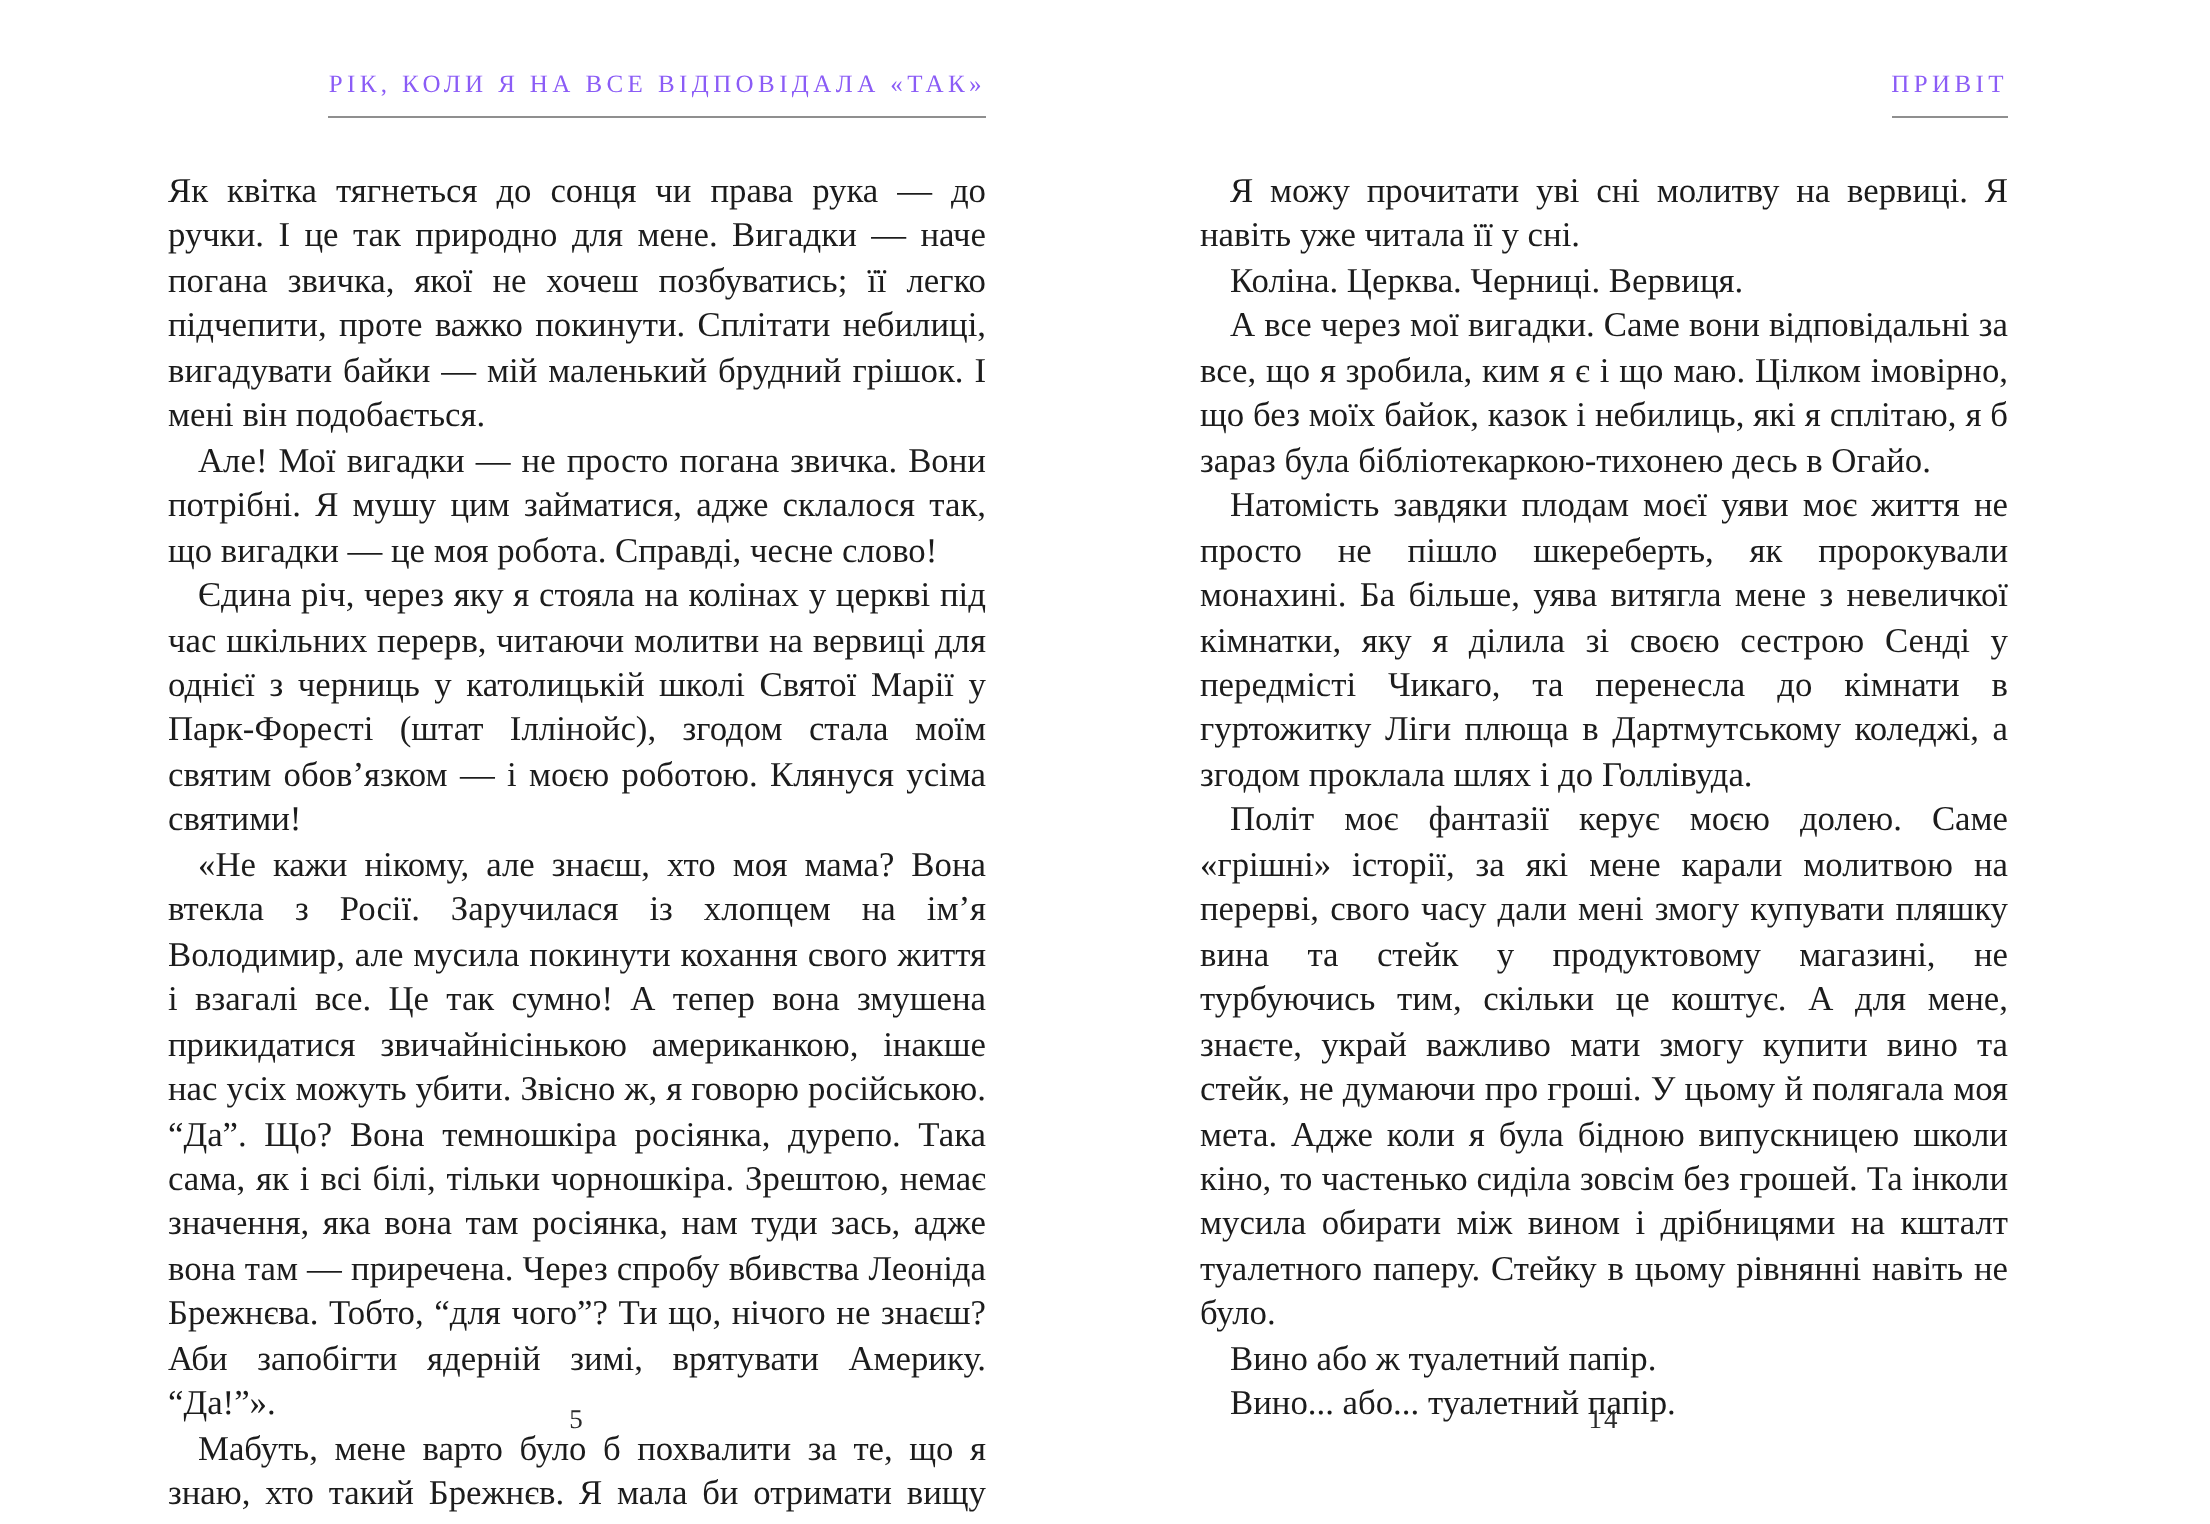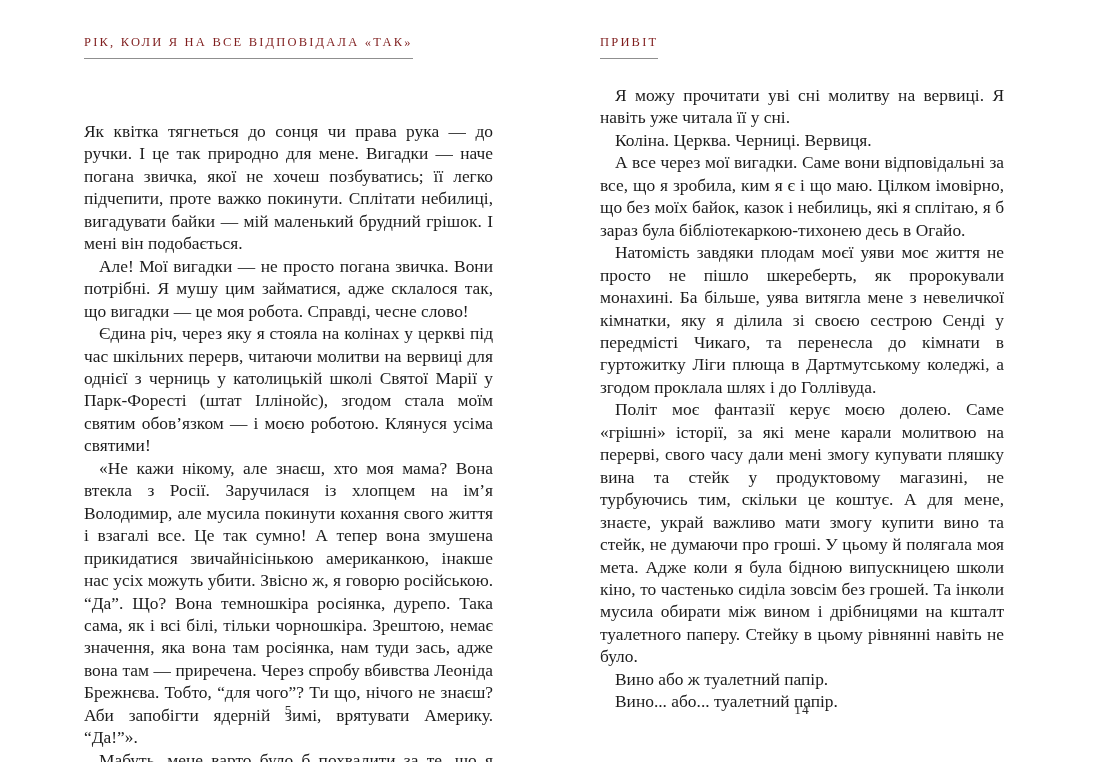--- a/index.html
+++ b/index.html
@@ -20,24 +20,24 @@
     height: 762px;
   }
   .page-left  { left: 84px;  width: 409px; }
   .page-right { left: 600px; width: 404px; }
 
   .running-head {
     position: absolute;
     top: 35px;
     left: 0;
     right: 0;
-    text-align: left;
+    text-align: right;
     font-size: 12.5px;
     letter-spacing: 2.2px;
-    color: #7f1d1d;
+    color: #8b5cf6;
     white-space: nowrap;
   }
   .running-head .head-inner {
     display: inline-block;
     padding-bottom: 8px;
     border-bottom: 1px solid #8f8f8f;
   }
 
   .body-text {
     position: absolute;
@@ -49,21 +49,20 @@
     color: #1c1c1c;
     text-align: justify;
   }
   .body-text p {
     margin: 0;
     padding: 0;
     text-indent: 15px;
   }
   .body-text p.no-indent {
     text-indent: 0;
-    margin-top: 36px;
   }
 
   .folio {
     position: absolute;
     bottom: 44px;
     left: 0;
     right: 0;
     text-align: center;
     font-size: 13.5px;
     letter-spacing: 1px;

